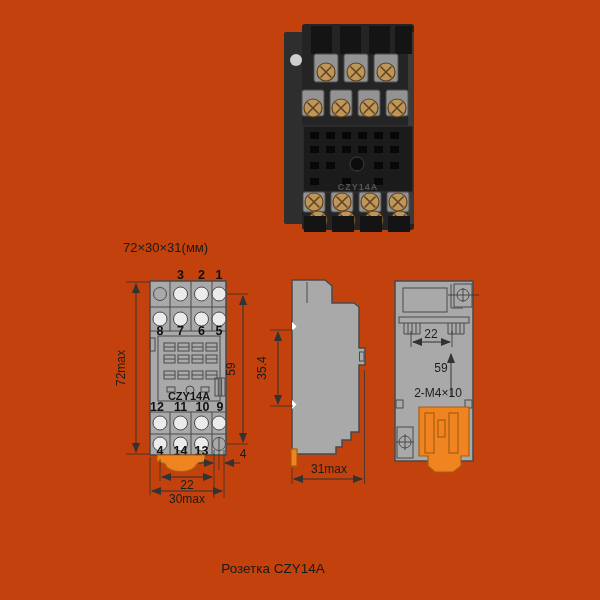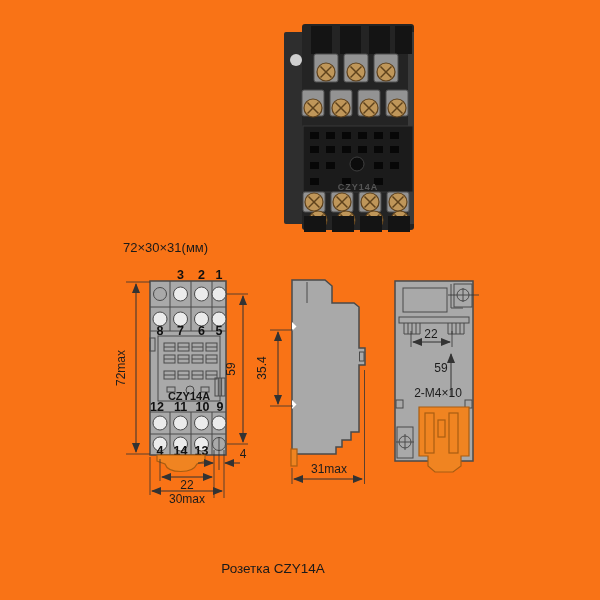--- a/index.html
+++ b/index.html
@@ -1,16 +1,16 @@
 <!DOCTYPE html>
 <html style="--body-gray: #a9a9a9; --outline: #4a4a4a; --dim: #333333; --screw-fill: #ebebeb; --accent-orange: #f08421; --accent-dark: #a85d12; --photo-body: #242424; --screw-gold: #bf9659; --clamp-silver: #939393;"><head>
 <meta charset="utf-8">
 <style>
   html,body{margin:0;padding:0;background:#ffffff;}
-  #canvas{position:relative;width:600px;height:600px;background:#f97316;overflow:hidden;
+  #canvas{position:relative;width:600px;height:600px;background:#c2410c;overflow:hidden;
           font-family:"Liberation Sans",sans-serif;}
   svg{display:block}
   
   .body-fill{fill:var(--body-gray);stroke:var(--outline);stroke-width:1.5;}
   .inner-line{fill:none;stroke:var(--outline);stroke-width:1;}
   .screw{fill:var(--screw-fill);stroke:var(--outline);stroke-width:1;}
   .mount-hole{fill:var(--body-gray);stroke:var(--outline);stroke-width:1;}
   .dim{stroke:var(--dim);stroke-width:1;fill:none;}
   .ext{stroke:var(--dim);stroke-width:0.8;fill:none;}
   .dim-text{font-family:"Liberation Sans",sans-serif;font-size:12px;fill:#1c1c1c;}

